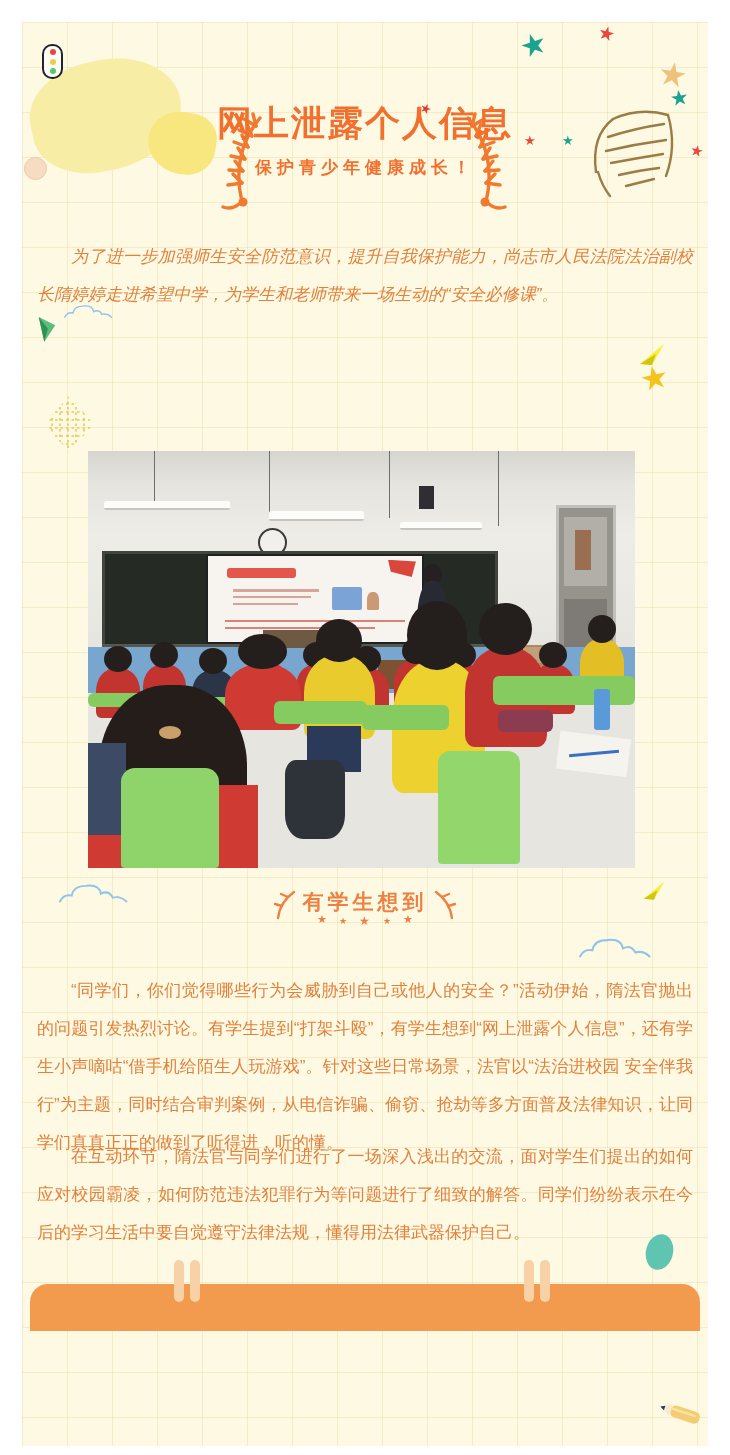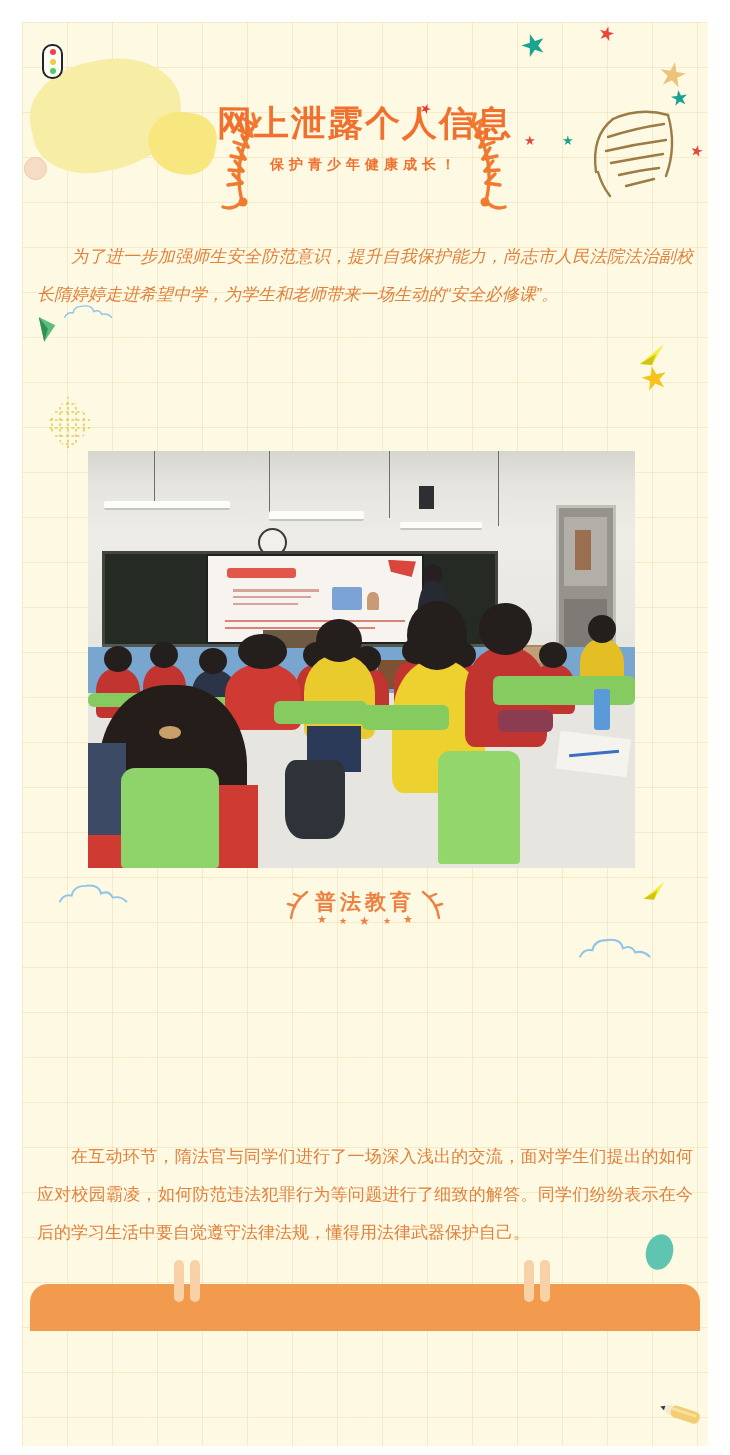--- a/index.html
+++ b/index.html
@@ -17,21 +17,21 @@
   .abs{position:absolute;}
   
   .blob1{left:8px;top:38px;width:152px;height:110px;background:#f8eda4;border-radius:48% 52% 55% 45%;transform:rotate(-12deg);}
   .blob2{left:126px;top:90px;width:68px;height:62px;background:#f8e77e;border-radius:55% 45% 50% 60%;transform:rotate(10deg);}
   .peach{left:2px;top:135px;width:21px;height:21px;background:#f6dcc3;border:1px solid #eec9a8;border-radius:50%;}
   .traffic{left:20px;top:22px;width:17px;height:31px;background:#fffef4;border:2.5px solid #20242e;border-radius:10px;
     display:flex;flex-direction:column;align-items:center;justify-content:space-evenly;}
   .traffic i{width:6px;height:6px;border-radius:50%;display:block;}
   .tl-r{background:#ef4444;}.tl-y{background:#eecb4e;}.tl-g{background:#54ca6c;}
   .main-title{left:0;top:78px;width:100%;text-align:center;font-size:35px;font-weight:bold;color:#f2702e;letter-spacing:2px;}
-  .subtitle{left:0;top:134px;width:100%;text-align:center;font-size:14px;font-weight:bold;color:#f2702e;letter-spacing:5px;}
+  .subtitle{left:0;top:134px;width:100%;text-align:center;font-size:17px;font-weight:bold;color:#f2702e;letter-spacing:5px;}
   .star{position:absolute;line-height:1;font-family:"DejaVu Sans",sans-serif;}
   .laurel{width:62px;height:100px;}
   .laurel svg{width:100%;height:100%;}
   
   .para{left:15px;width:656px;font-size:17px;line-height:38px;color:#e2813c;text-align:justify;text-indent:2em;}
   
   .pufa{left:0;top:866px;width:100%;text-align:center;}
   .pufa-label{font-size:21px;font-weight:bold;color:#ee8142;letter-spacing:4px;}
   .pufa svg{vertical-align:middle;}
   
@@ -270,33 +270,34 @@
         <path class="cloud" d="M4 22 Q8 14 16 16 Q18 6 30 6 Q44 4 46 14 Q54 10 58 18 Q66 16 72 22"></path>
       </svg>
   </div>
 
   <div class="abs pufa">
     <svg width="26" height="32" viewBox="0 0 26 32">
       <path class="curl" d="M22 3 Q8 13 6 29"></path>
         <path class="curl" d="M16 8 l-7 -3"></path>
         <path class="curl" d="M10 17 l-7 -2"></path>
     </svg>
-    <span class="pufa-label">普法教育</span>
+    <span class="pufa-label">有学生想到</span>
     <svg width="26" height="32" viewBox="0 0 26 32" style="transform:scaleX(-1);">
       <path class="curl" d="M22 3 Q8 13 6 29"></path>
         <path class="curl" d="M16 8 l-7 -3"></path>
         <path class="curl" d="M10 17 l-7 -2"></path>
     </svg>
     <span class="star" style="left:calc(50% - 48px);top:26px;font-size:11px;color:#ee8142;">★</span>
     <span class="star" style="left:calc(50% - 26px);top:29px;font-size:9px;color:#ee8142;">★</span>
     <span class="star" style="left:calc(50% - 6px);top:27px;font-size:12px;color:#ee8142;">★</span>
     <span class="star" style="left:calc(50% + 18px);top:29px;font-size:9px;color:#ee8142;">★</span>
     <span class="star" style="left:calc(50% + 38px);top:26px;font-size:11px;color:#ee8142;">★</span>
   </div>
 
+  <div class="abs para" style="top:950px;">“同学们，你们觉得哪些行为会威胁到自己或他人的安全？”活动伊始，隋法官抛出的问题引发热烈讨论。有学生提到“打架斗殴”，有学生想到“网上泄露个人信息”，还有学生小声嘀咕“借手机给陌生人玩游戏”。针对这些日常场景，法官以“法治进校园 安全伴我行”为主题，同时结合审判案例，从电信诈骗、偷窃、抢劫等多方面普及法律知识，让同学们真真正正的做到了听得进，听的懂。</div>
   <div class="abs para" style="top:1116px;">在互动环节，隋法官与同学们进行了一场深入浅出的交流，面对学生们提出的如何应对校园霸凌，如何防范违法犯罪行为等问题进行了细致的解答。同学们纷纷表示在今后的学习生活中要自觉遵守法律法规，懂得用法律武器保护自己。</div>
 
   <div class="abs" style="left:624px;top:1212px;width:27px;height:36px;background:#5fc4b0;border-radius:50%;transform:rotate(14deg);"></div>
 
   <i class="qbar" style="left:152px;top:1238px;"></i>
   <i class="qbar" style="left:168px;top:1238px;"></i>
   <i class="qbar" style="left:502px;top:1238px;"></i>
   <i class="qbar" style="left:518px;top:1238px;"></i>
   <div class="abs obar"></div>
 

